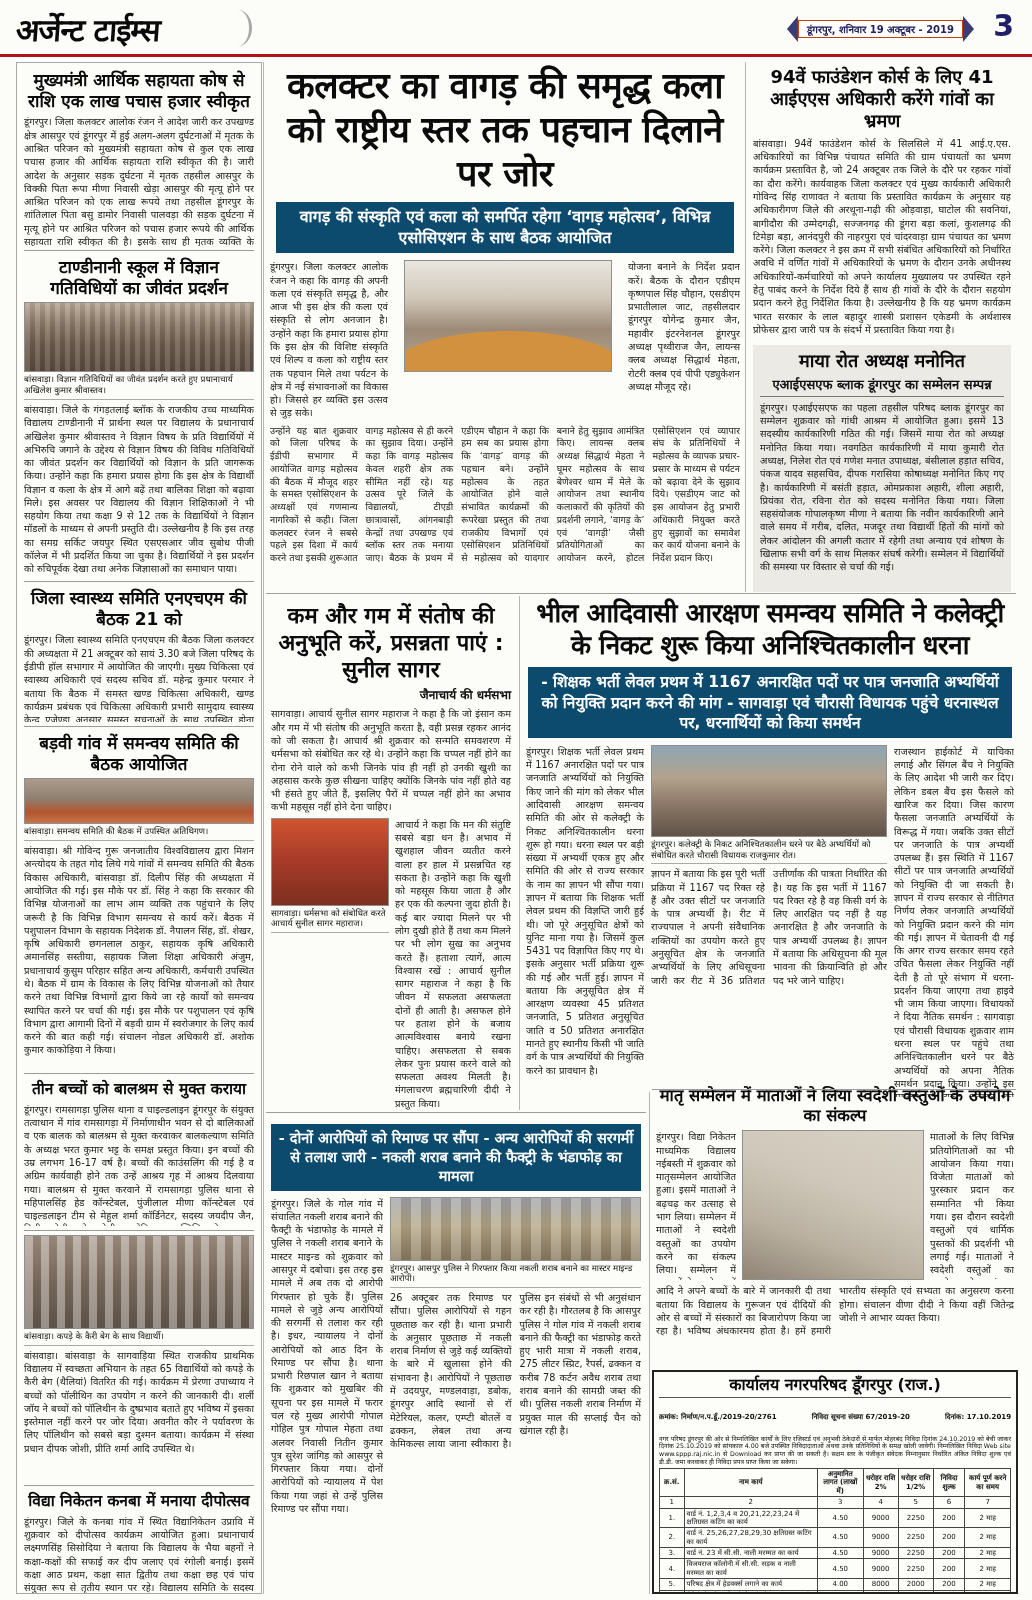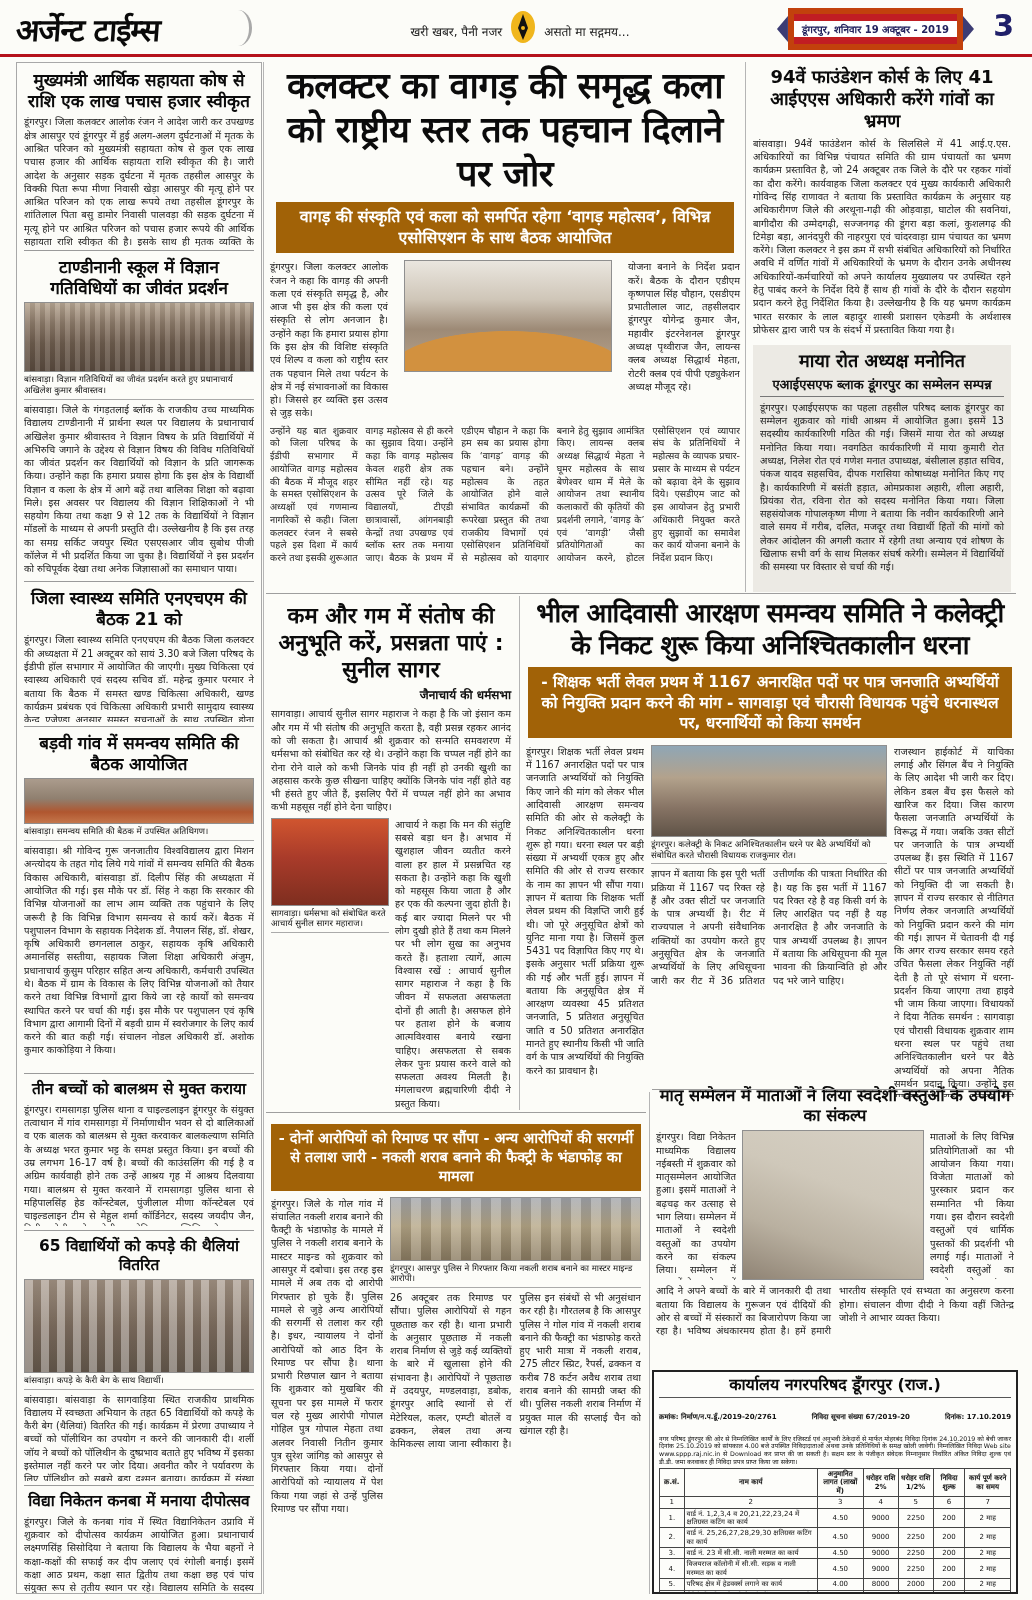--- a/index.html
+++ b/index.html
@@ -12,32 +12,32 @@
               letter-spacing:-1px;transform:skewX(-4deg);color:#0a0a0a;white-space:nowrap}
   .mast-swoosh{position:absolute;left:238px;top:10px;width:14px;height:36px;
                border-right:3px solid #a9a9a9;border-radius:0 100% 100% 0/0 50% 50% 0}
   .mast-center{position:absolute;left:330px;top:18px;width:380px;display:flex;align-items:center;
                justify-content:center;gap:8px;font-size:12px;color:#222;white-space:nowrap}
   .nib{width:26px;height:34px;display:inline-block;margin-top:-8px}
   .date-chip{position:absolute;right:58px;top:12px;display:flex;align-items:center;height:34px}
   .chip-arr{width:11px;height:26px;background:#3c3c74}
   .chip-arr.l{clip-path:polygon(100% 0,100% 100%,0 50%)}
   .chip-arr.r{clip-path:polygon(0 0,0 100%,100% 50%)}
-  .chip-mid{display:flex;flex-direction:column;border:6px solid #c2410c}
+  .chip-mid{display:flex;flex-direction:row;border:1px solid #c2410c}
   .chip-bar{height:7px;background:#c11d23;width:100%}
   .chip-text{font-size:10px;font-weight:bold;color:#23235e;background:#fff;padding:1px 8px;white-space:nowrap}
   .page-num{position:absolute;right:18px;top:8px;font-size:30px;font-weight:bold;color:#20206a}
   .header-rule{position:absolute;left:0;top:54px;width:1032px;height:3px;background:#b5121b}
 
   
   .hline{position:absolute;height:1px;background:#9e9e9e}
   .vline{position:absolute;width:1px;background:#b5b5b5}
   .bodytxt{font-size:9.7px;line-height:1.37;text-align:justify;color:#1d1d1d}
   .cap{font-size:8.6px;line-height:1.25;color:#111;padding:2px 0 3px;border-bottom:1px solid #aaa;margin-bottom:3px;text-align:left}
-  .blackbox{background:#a16207;color:#fff;text-align:center;font-weight:bold;padding:5px 5px;line-height:1.3}
+  .blackbox{background:#0c4a6e;color:#fff;text-align:center;font-weight:bold;padding:5px 5px;line-height:1.3}
   .sep{border-top:1px solid #9a9a9a;margin:4px 0}
   .photo{width:100%;border:1px solid #8f8f8f;position:relative;overflow:hidden}
   article{overflow:hidden}
   h1,h2,h3{font-weight:bold;color:#0b0b0b;text-align:center;line-height:1.22}
 
   
   .ph-school{background:repeating-linear-gradient(90deg,rgba(255,255,255,.12) 0 5px,rgba(0,0,0,.08) 5px 10px),
              linear-gradient(180deg,#b9a894,#8d7b6a 30%,#6e5d4e 60%,#594a3e)}
   .ph-meeting{background:radial-gradient(ellipse 95% 60% at 50% 100%,#d2913f 0 60%,rgba(0,0,0,0) 61%),
               linear-gradient(180deg,#eae6df,#cfc6b8 35%,#9d8a76 62%,#b9a58d)}
@@ -107,31 +107,20 @@
   .tt .c{text-align:center}
   .t-notes{font-size:5.9px;line-height:1.25;text-align:justify}
 </style>
 </head>
 <body>
 
 <div class="page">
 
   <div class="mast-title">अर्जेन्ट टाईम्स</div>
   <div class="mast-swoosh"></div>
-  <div class="mast-center">
-    <span>खरी खबर, पैनी नजर</span>
-    <span class="nib">
-      <svg viewBox="0 0 26 34" width="26" height="34">
-        <ellipse cx="13" cy="17" rx="12" ry="16" fill="#f0b61d"></ellipse>
-        <path d="M13 4 L18 18 L13 30 L8 18 Z" fill="#111"></path>
-        <circle cx="13" cy="18" r="2" fill="#f0b61d"></circle>
-      </svg>
-    </span>
-    <span>असतो मा सद्गमय...</span>
-  </div>
   <div class="date-chip">
     <span class="chip-arr l"></span>
     <span class="chip-mid">
       <span class="chip-bar"></span>
       <span class="chip-text">डूंगरपुर, शनिवार 19 अक्टूबर - 2019</span>
       <span class="chip-bar"></span>
     </span>
     <span class="chip-arr r"></span>
   </div>
   <div class="page-num">3</div>
@@ -167,21 +156,20 @@
     </article>
     <div class="sep"></div>
 
     <article style="height:148px">
       <h2 class="small">तीन बच्चों को बालश्रम से मुक्त कराया</h2>
       <p class="bodytxt">डूंगरपुर। रामसागड़ा पुलिस थाना व चाइल्डलाइन डूंगरपुर के संयुक्त तत्वाधान में गांव रामसागड़ा में निर्माणाधीन भवन से दो बालिकाओं व एक बालक को बालश्रम से मुक्त करवाकर बालकल्याण समिति के अध्यक्ष भरत कुमार भट्ट के समक्ष प्रस्तुत किया। इन बच्चों की उम्र लगभग 16-17 वर्ष है। बच्चों की काउंसलिंग की गई है व अग्रिम कार्यवाही होने तक उन्हें आश्रय गृह में आश्रय दिलवाया गया। बालश्रम से मुक्त करवाने में रामसागड़ा पुलिस थाना से महिपालसिंह हेड कॉन्स्टेबल, पुंजीलाल मीणा कॉन्स्टेबल एवं चाइल्डलाइन टीम से मेहुल शर्मा कॉर्डिनेटर, सदस्य जयदीप जैन, दिलीप जोशी, जयेश जोशी व ज्योति मनात सम्मिलित रहे।</p>
     </article>
     <div class="sep"></div>
 
     <article style="height:246px">
-      <h2 class="small">65 विद्यार्थियों को कपड़े की थैलियां वितरित</h2>
       <div class="photo ph-bags" style="height:94px"></div>
       <div class="cap">बांसवाड़ा। कपड़े के कैरी बेग के साथ विद्यार्थी।</div>
       <p class="bodytxt">बांसवाड़ा। बांसवाड़ा के सागवाड़िया स्थित राजकीय प्राथमिक विद्यालय में स्वच्छता अभियान के तहत 65 विद्यार्थियों को कपड़े के कैरी बेग (थैलियां) वितरित की गई। कार्यक्रम में प्रेरणा उपाध्याय ने बच्चों को पॉलीथिन का उपयोग न करने की जानकारी दी। शर्ली जॉय ने बच्चों को पॉलिथीन के दुष्प्रभाव बताते हुए भविष्य में इसका इस्तेमाल नहीं करने पर जोर दिया। अवनीत कौर ने पर्यावरण के लिए पॉलिथीन को सबसे बड़ा दुश्मन बताया। कार्यक्रम में संस्था प्रधान दीपक जोशी, प्रीति शर्मा आदि उपस्थित थे।</p>
     </article>
     <div class="sep"></div>
 
     <article style="height:104px">
       <h2 class="small">विद्या निकेतन कनबा में मनाया दीपोत्सव</h2>
       <p class="bodytxt">डूंगरपुर। जिले के कनबा गांव में स्थित विद्यानिकेतन उप्रावि में शुक्रवार को दीपोत्सव कार्यक्रम आयोजित हुआ। प्रधानाचार्य लक्ष्मणसिंह सिसोदिया ने बताया कि विद्यालय के भैया बहनों ने कक्षा-कक्षों की सफाई कर दीप जलाए एवं रंगोली बनाई। इसमें कक्षा आठ प्रथम, कक्षा सात द्वितीय तथा कक्षा छह एवं पांच संयुक्त रूप से तृतीय स्थान पर रहे। विद्यालय समिति के सदस्य रविश पण्ड्या भी मौजूद थे।</p>
     </article>

